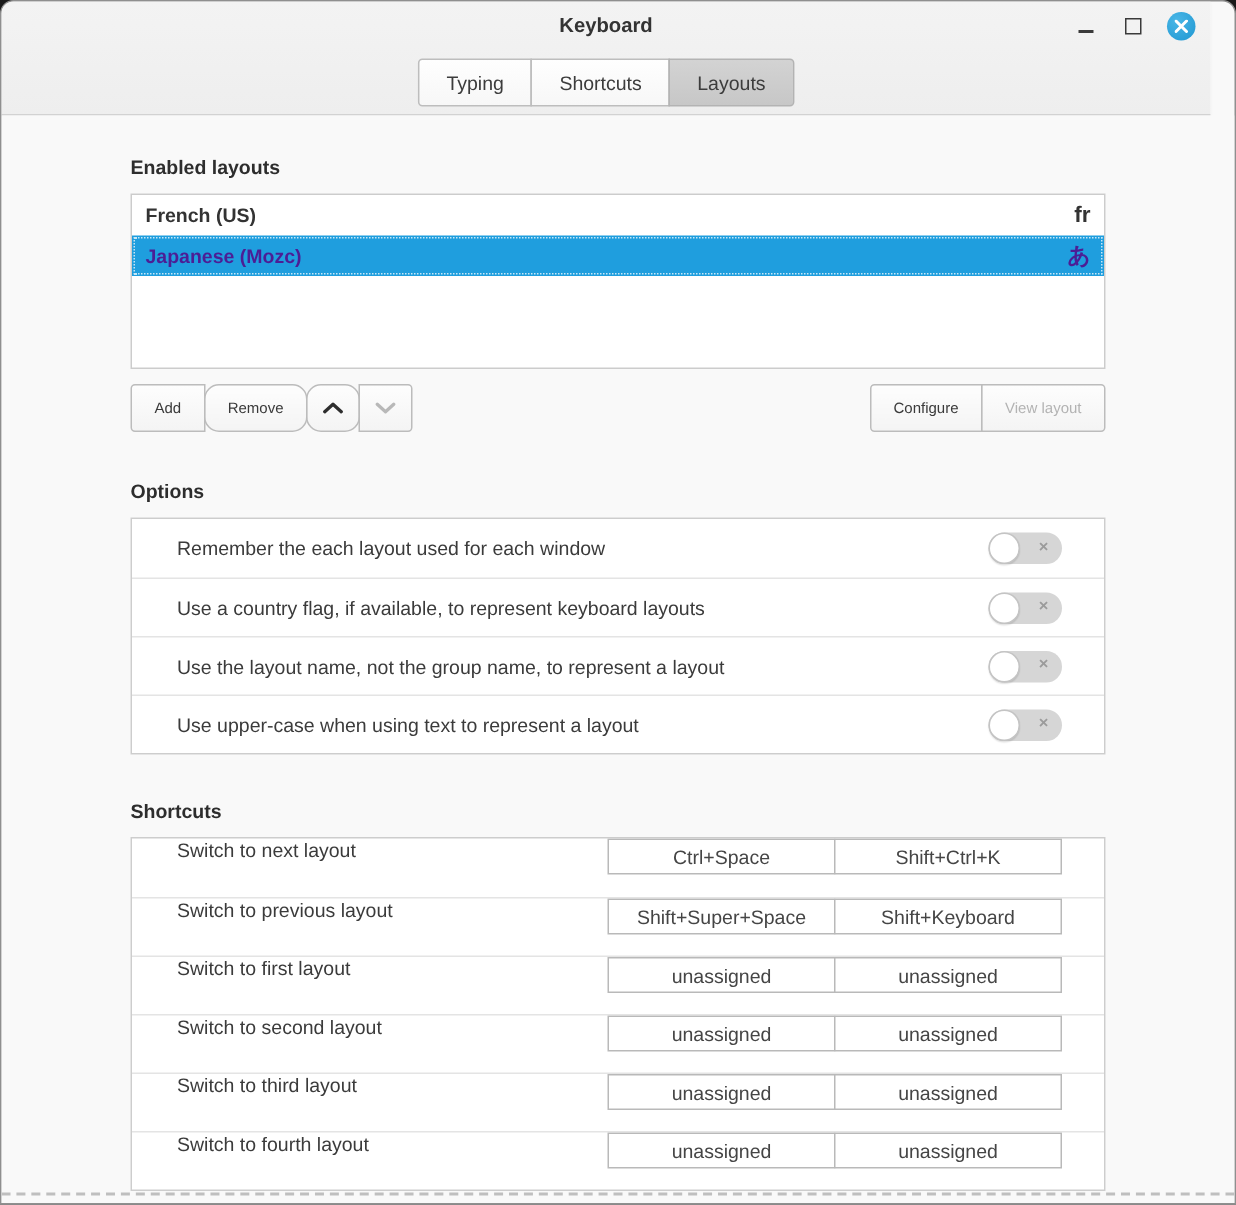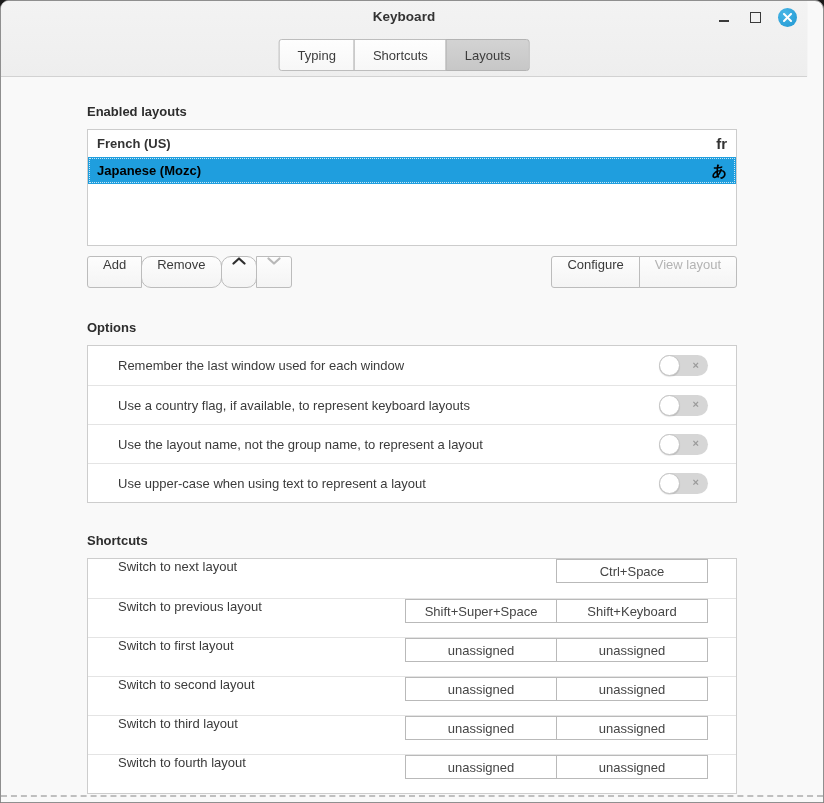--- a/index.html
+++ b/index.html
@@ -70,32 +70,32 @@
   
   .layout-list {
     height:115px; background:#ffffff;
     border:1px solid #cccccc; overflow:hidden;
   }
   .layout-row {
     height:27px; display:flex; align-items:center; justify-content:space-between;
     padding:0 9px; font-size:13px; font-weight:600; color:#333; cursor:default;
   }
   .layout-row.selected {
-    background:#1f9ede; color:#000000;
+    background:#1f9ede; color:#4c1d95;
     outline:1px dotted rgba(255,255,255,0.75); outline-offset:-2px;
   }
   .layout-badge { font-size:15px; font-weight:bold; line-height:1; }
   
   .actions { display:flex; justify-content:space-between; margin-top:10px; height:32px; }
   .btn-group { display:flex; }
   .btn {
-    display:flex; justify-content:center;
+    display:flex; align-items:center; justify-content:center;
     background:linear-gradient(#fdfdfd,#f4f4f4);
     border:1px solid #bcbcbc; height:32px; box-sizing:border-box;
-    font-size:13px; color:#3a3a3a; padding:0 15px; cursor:default;
+    font-size:10px; color:#3a3a3a; padding:0 15px; cursor:default;
   }
   .btn + .btn { margin-left:-1px;border-radius:10px; }
   .btn-group .btn:first-child { border-radius:3px 0 0 3px; }
   .btn-group .btn:last-child { border-radius:0 3px 3px 0; }
   .btn.icon-btn { width:36px; padding:0; }
   .btn.disabled { color:#b3b3b3; }
   .chev { stroke:#2e2e2e; stroke-width:2.2; fill:none; stroke-linecap:round; stroke-linejoin:round; }
   .chev.disabled { stroke:#b8b8b8; }
   
   .panel { background:#ffffff; border:1px solid #cdcdcd; }
@@ -215,21 +215,21 @@
         </div>
         <div class="btn disabled">
           <span>View layout</span>
         </div>
       </div>
     </div>
 
     <div class="section-heading spaced">Options</div>
     <div class="panel">
       <div class="option-row">
-        <span class="option-label">Remember the last window used for each window</span>
+        <span class="option-label">Remember the each layout used for each window</span>
         <div class="toggle">
           <div class="toggle-knob"></div>
           <span class="toggle-x">×</span>
         </div>
       </div>
       <div class="option-row">
         <span class="option-label">Use a country flag, if available, to represent keyboard layouts</span>
         <div class="toggle">
           <div class="toggle-knob"></div>
           <span class="toggle-x">×</span>
@@ -251,20 +251,21 @@
       </div>
     </div>
 
     <div class="section-heading spaced2">Shortcuts</div>
     <div class="panel">
 
       <div class="shortcut-row">
         <span class="shortcut-label">Switch to next layout</span>
         <div class="keybind-group">
           <div class="keybind">Ctrl+Space</div>
+          <div class="keybind">Shift+Ctrl+K</div>
         </div>
       </div>
 
       <div class="shortcut-row">
         <span class="shortcut-label">Switch to previous layout</span>
         <div class="keybind-group">
           <div class="keybind">Shift+Super+Space</div>
           <div class="keybind">Shift+Keyboard</div>
         </div>
       </div>

